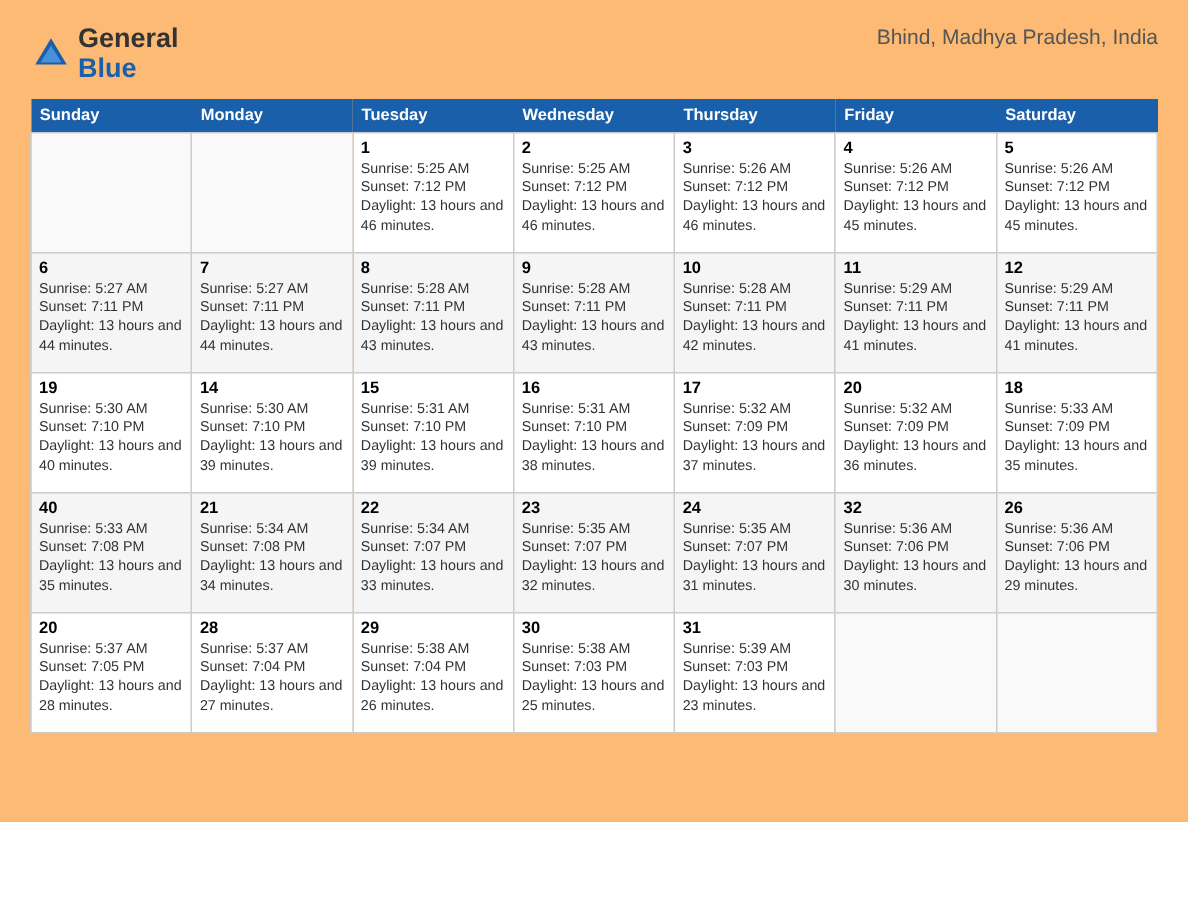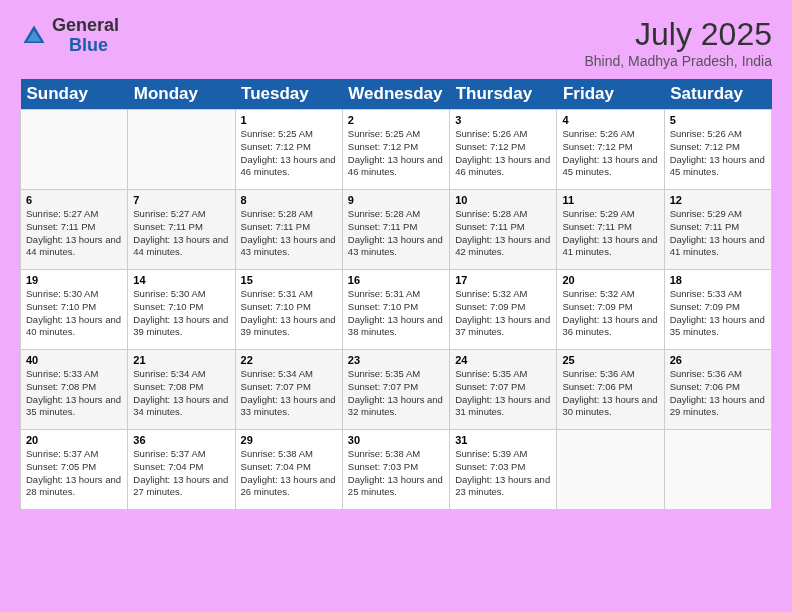--- a/index.html
+++ b/index.html
@@ -5,42 +5,42 @@
     * { margin: 0; padding: 0; box-sizing: border-box; }
     body {
       font-family: Arial, sans-serif;
       background: #fff;
       width: 792px;
       height: 612px;
       overflow: hidden;
     }
     .page {
       width: 792px;
-      height: 612px;
+      height: 548px;
       padding: 16px 20px;
-      background: #f0abfc;
+      background: #fdba74;
     }
     .header {
       display: flex;
       justify-content: space-between;
       align-items: flex-start;
       margin-bottom: 10px;
     }
     .logo {
       display: flex;
       align-items: center;
     }
     .logo-text {
       font-size: 18px;
       font-weight: bold;
       color: #333;
       line-height: 1.1;
     }
     .logo-text .general { display: block; }
-    .logo-text .blue { color: #1a5faa; display: block; margin-left: 17px; }
+    .logo-text .blue { color: #1a5faa; display: block; }
     .logo-icon {
       width: 28px;
       height: 28px;
       margin-right: 4px;
     }
     .title-block {
       text-align: right;
     }
     .title-block h1 {
       font-size: 32px;
@@ -55,21 +55,21 @@
     .calendar {
       width: 100%;
       border-collapse: collapse;
       font-size: 10px;
     }
     .calendar th {
       background: #1a5faa;
       color: #fff;
       padding: 5px 6px;
       text-align: left;
-      font-size: 17px;
+      font-size: 11px;
       font-weight: bold;
     }
     .calendar td {
       border: 1px solid #ccc;
       vertical-align: top;
       padding: 4px 5px;
       width: calc(100% / 7);
       min-height: 80px;
       height: 80px;
     }
@@ -103,21 +103,20 @@
       <svg class="logo-icon" viewBox="0 0 40 40">
         <polygon points="20,5 35,30 5,30" fill="#1a5faa"></polygon>
         <polygon points="20,12 30,28 10,28" fill="#4a90d9"></polygon>
       </svg>
       <div class="logo-text">
         <span class="general">General</span>
         <span class="blue">Blue</span>
       </div>
     </div>
     <div class="title-block">
-      <h1>July 2025</h1>
       <h2>Bhind, Madhya Pradesh, India</h2>
     </div>
   </div>
 
   <table class="calendar">
     <thead>
       <tr>
         <th>Sunday</th>
         <th>Monday</th>
         <th>Tuesday</th>
@@ -227,35 +226,35 @@
           </td>
           <td>
             <span class="day-num">23</span>
 <div class="day-info">Sunrise: 5:35 AM<br>Sunset: 7:07 PM<br>Daylight: 13 hours and 32 minutes.</div>
           </td>
           <td>
             <span class="day-num">24</span>
 <div class="day-info">Sunrise: 5:35 AM<br>Sunset: 7:07 PM<br>Daylight: 13 hours and 31 minutes.</div>
           </td>
           <td>
-            <span class="day-num">25</span>
+            <span class="day-num">32</span>
 <div class="day-info">Sunrise: 5:36 AM<br>Sunset: 7:06 PM<br>Daylight: 13 hours and 30 minutes.</div>
           </td>
           <td>
             <span class="day-num">26</span>
 <div class="day-info">Sunrise: 5:36 AM<br>Sunset: 7:06 PM<br>Daylight: 13 hours and 29 minutes.</div>
           </td>
         </tr>
         <tr>
           <td>
             <span class="day-num">20</span>
 <div class="day-info">Sunrise: 5:37 AM<br>Sunset: 7:05 PM<br>Daylight: 13 hours and 28 minutes.</div>
           </td>
           <td>
-            <span class="day-num">36</span>
+            <span class="day-num">28</span>
 <div class="day-info">Sunrise: 5:37 AM<br>Sunset: 7:04 PM<br>Daylight: 13 hours and 27 minutes.</div>
           </td>
           <td>
             <span class="day-num">29</span>
 <div class="day-info">Sunrise: 5:38 AM<br>Sunset: 7:04 PM<br>Daylight: 13 hours and 26 minutes.</div>
           </td>
           <td>
             <span class="day-num">30</span>
 <div class="day-info">Sunrise: 5:38 AM<br>Sunset: 7:03 PM<br>Daylight: 13 hours and 25 minutes.</div>
           </td>

